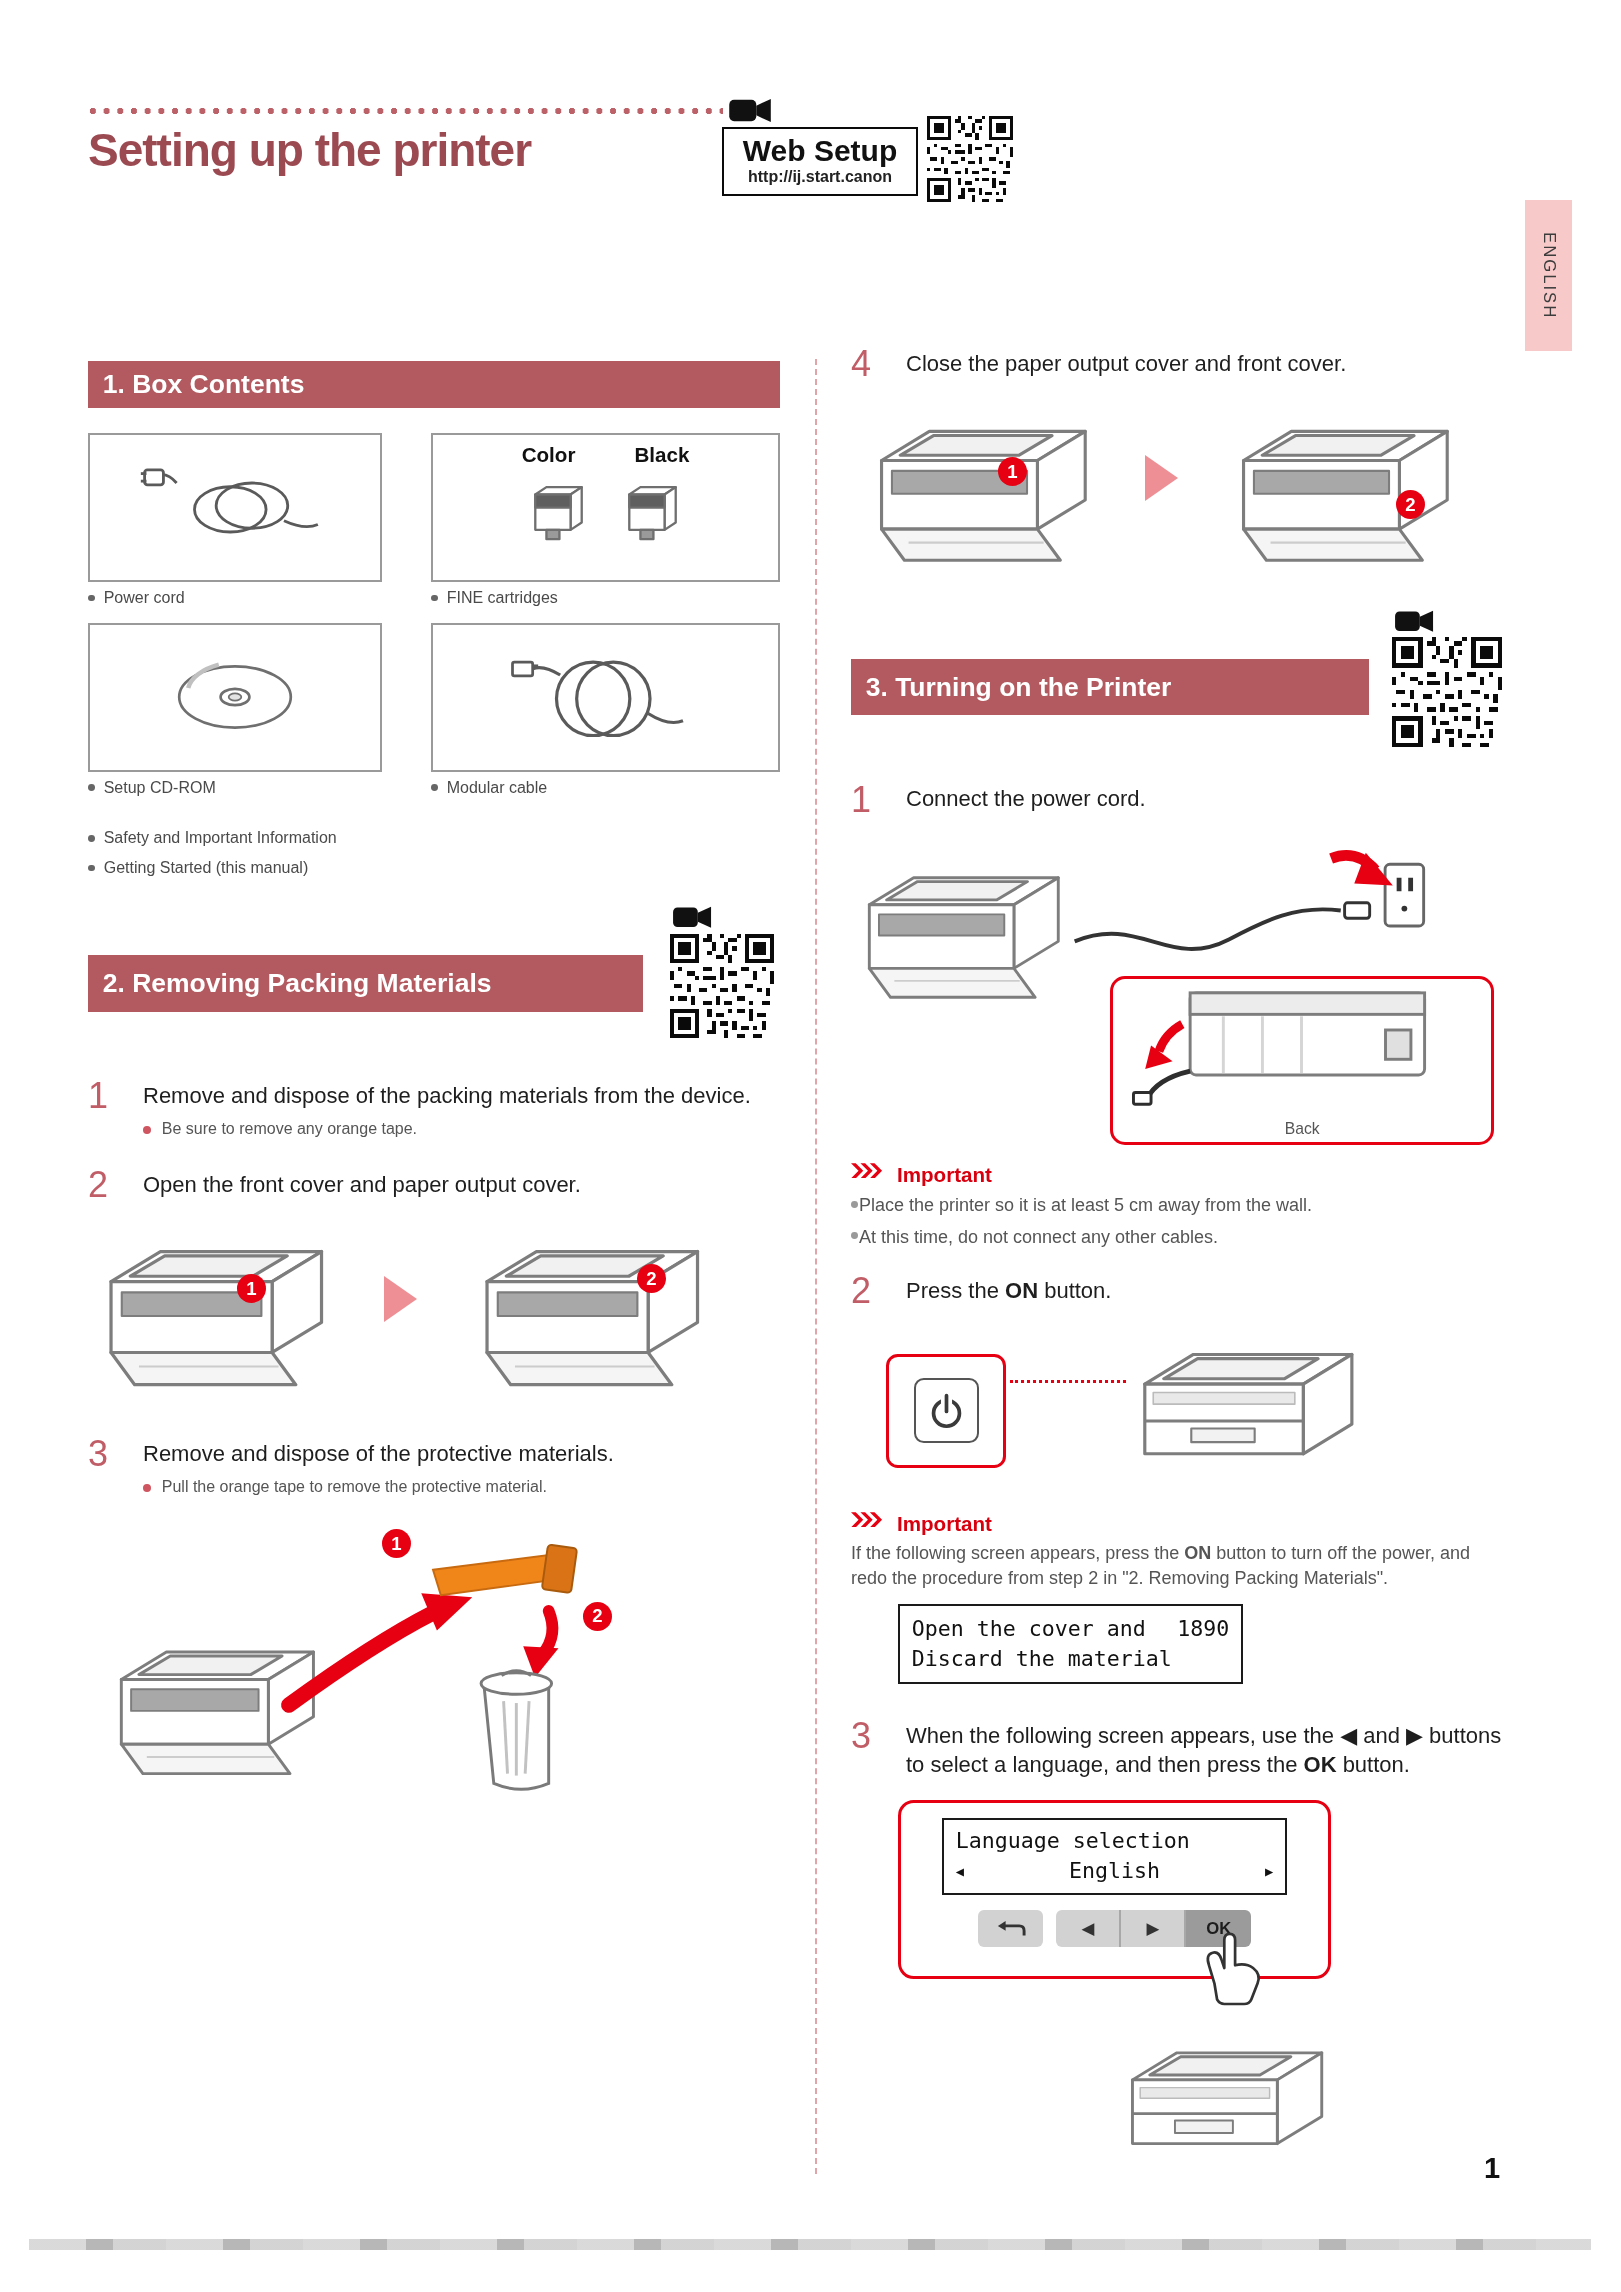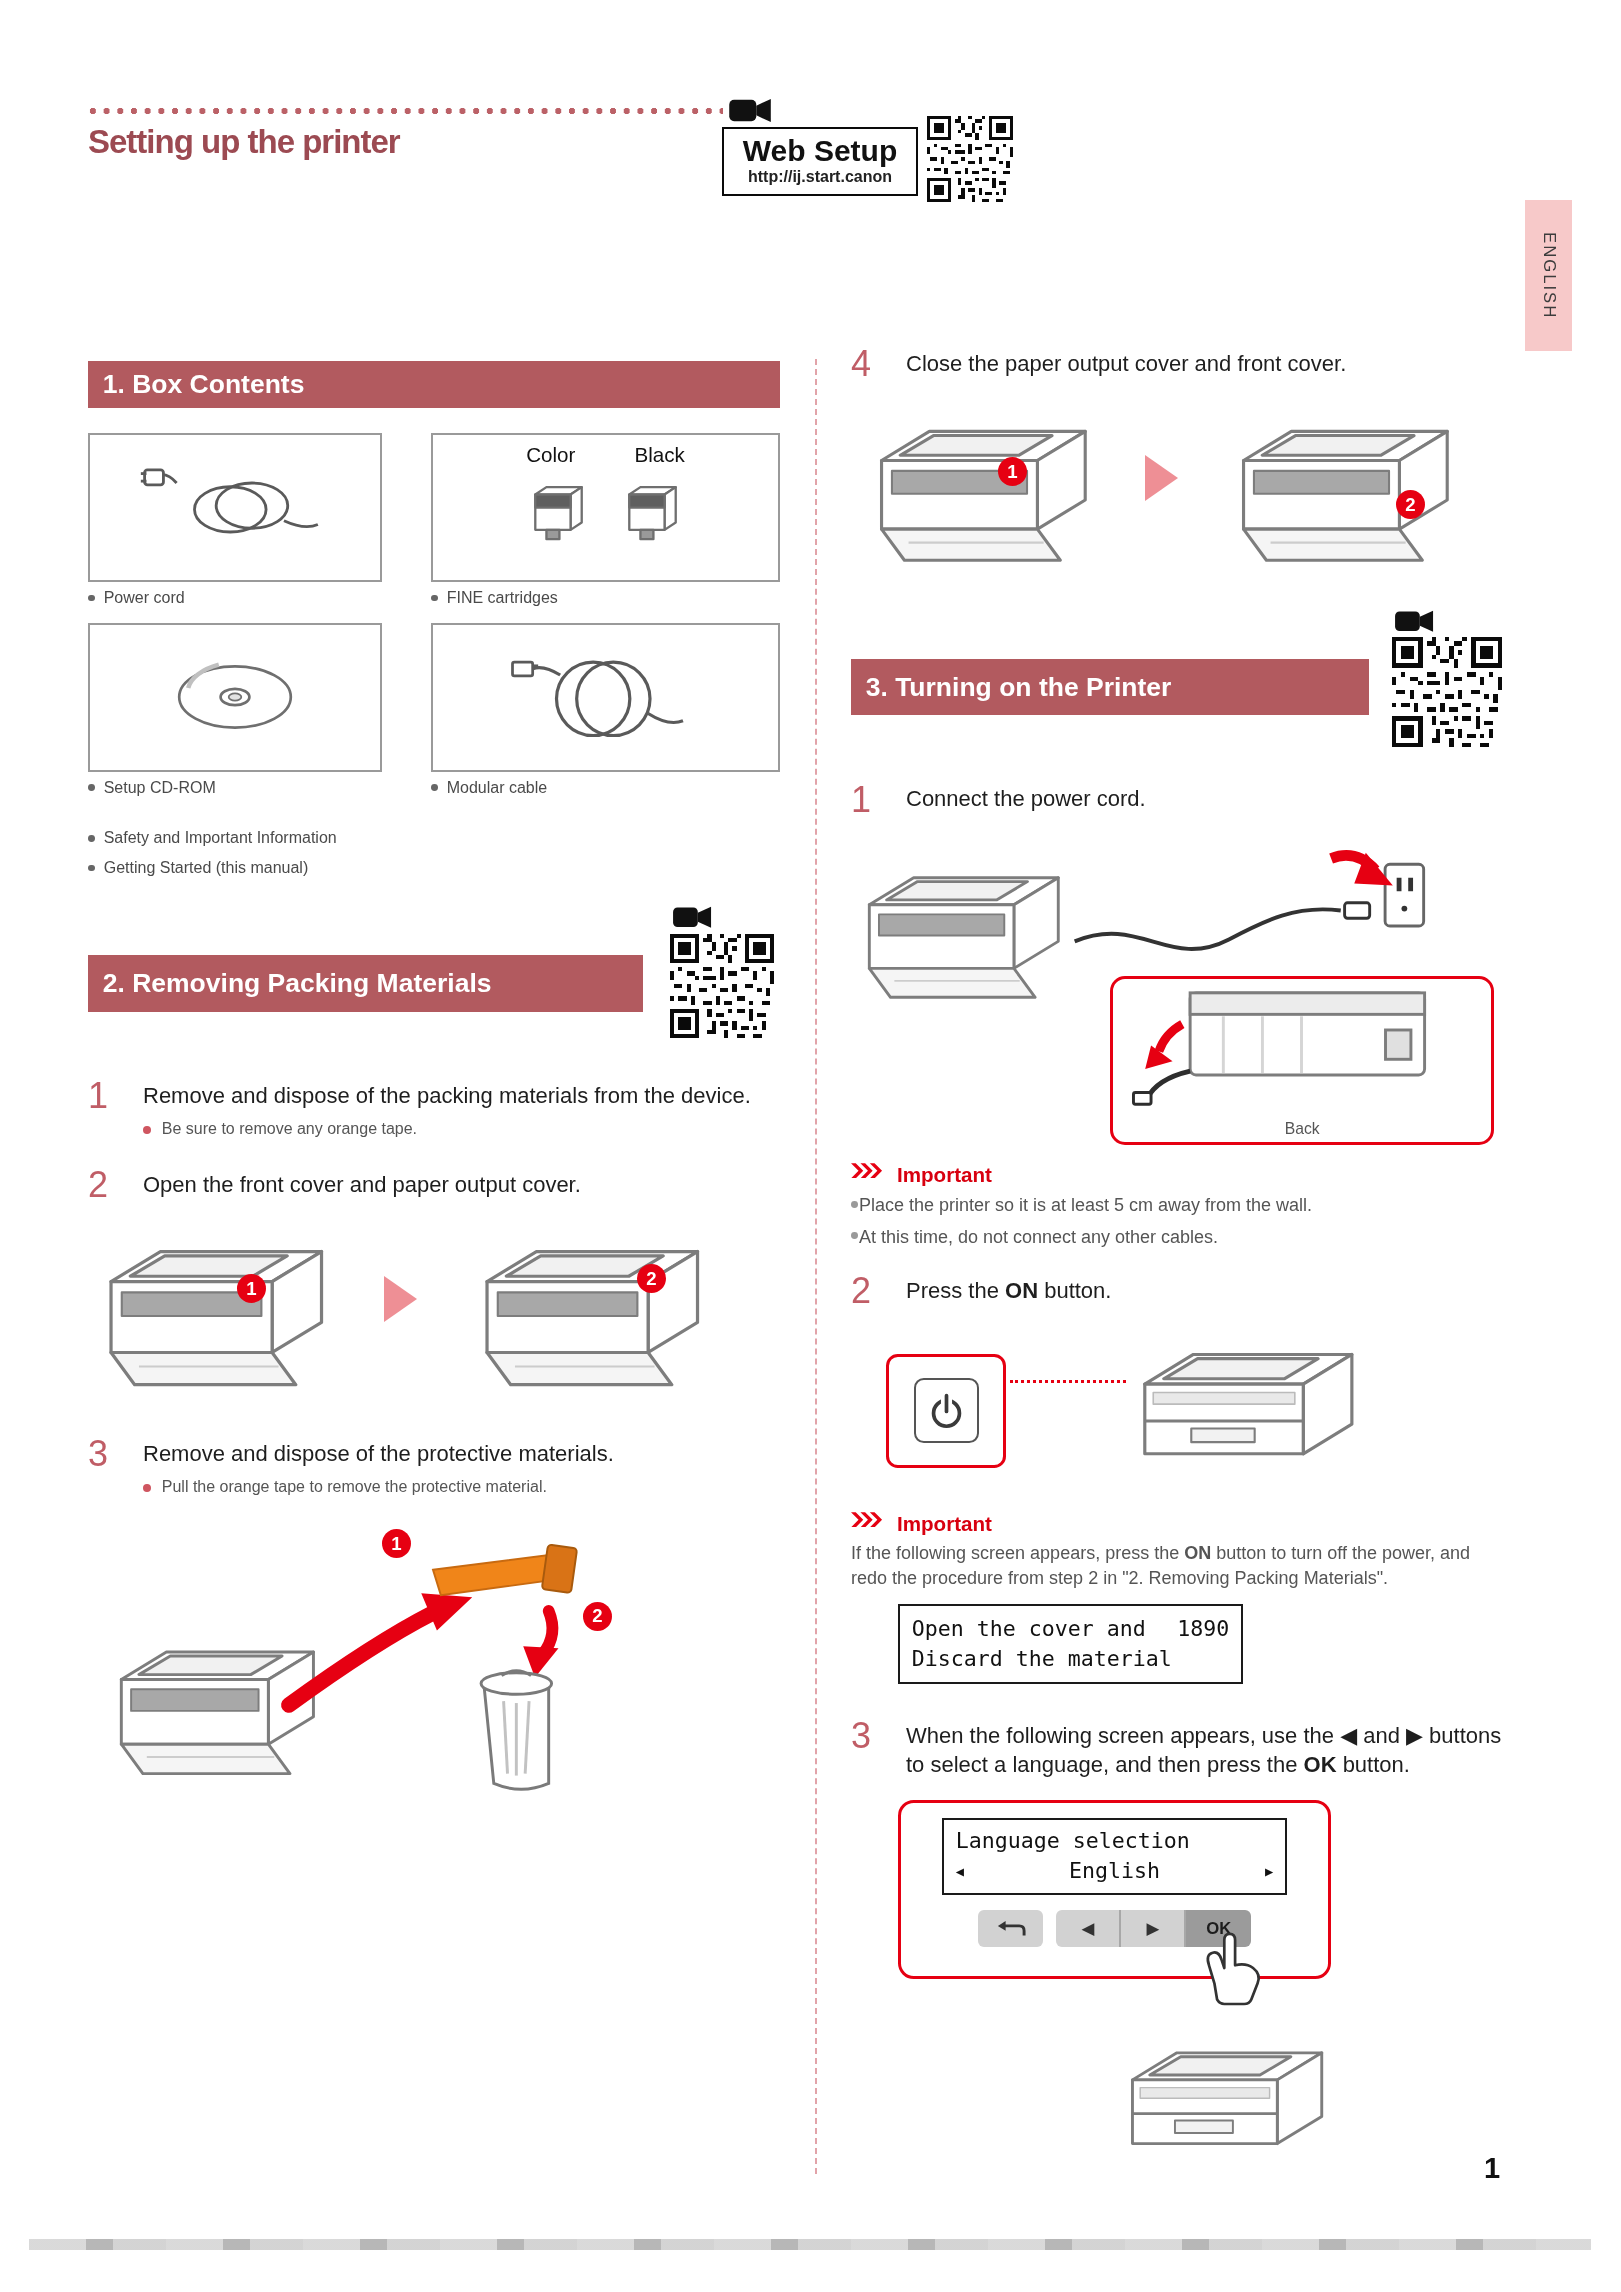--- a/index.html
+++ b/index.html
@@ -5,21 +5,21 @@
 *{margin:0;padding:0;box-sizing:border-box}
 body{background:#e9e9e9;font-family:"Liberation Sans",sans-serif}
 .sheet{position:relative;width:1621px;height:2293px;background:#fff;overflow:hidden;margin:0 auto}
 .abs{position:absolute}
 .qr{shape-rendering:crispEdges;background:#fff}
 
 
 .dotted-rule{left:88px;top:106px;width:635px;height:9.8px;
   background-image:radial-gradient(circle 3.3px at 4.9px 4.9px,#bb6167 95%,transparent);
   background-size:13.7px 9.8px;background-repeat:repeat-x}
-.title{left:88px;top:123px;font-size:33px;font-weight:bold;color:#9c4a52;letter-spacing:-1px}
+.title{left:88px;top:123px;font-size:46px;font-weight:bold;color:#9c4a52;letter-spacing:-1px}
 .websetup{left:722px;top:96px;width:196px}
 .websetup .cam{display:block;margin:0 0 2px 5.9px}
 .ws-box{border:2.9px solid #0a0a0a;background:#fff;text-align:center;padding:4.9px 5.9px 7.8px}
 .ws-title{font-size:30px;font-weight:bold;color:#111}
 .ws-url{font-size:16px;font-weight:bold;color:#222;margin-top:0}
 .qr-ws{left:927px;top:116px;width:86px;height:86px}
 .lang-tab{left:1525px;top:200px;width:47px;height:151px;background:#f7c9c9;display:flex;align-items:center;justify-content:center}
 .lang-tab span{writing-mode:vertical-rl;font-size:16.7px;color:#3c3c3c;letter-spacing:2px}
 .divider{left:815px;top:359px;height:1815px;border-left:2px dashed #e2a3a9}
 
@@ -32,21 +32,21 @@
 .sec-row{position:relative;height:147px;margin-top:27.4px}
 .sec-row .sec-bar{position:absolute;left:0;top:51px;padding:12.7px 14.7px}
 .qr-stack{position:absolute;top:0}
 .qr-stack .cam{display:block;margin:0 0 2.9px 2px}
 .qr-stack .qr{display:block;width:104px;height:104px}
 
 
 .items{display:grid;grid-template-columns:294px 349px;column-gap:49px;margin-top:25.5px}
 .item-box{border:2px solid #9a9a9a;height:149px;background:#fff;display:flex;align-items:center;justify-content:center;position:relative}
 .item-box.col2{flex-direction:column;justify-content:flex-start}
-.cart-labels{display:flex;gap:59px;justify-content:center;width:100%;font-weight:normal;font-size:20.6px;color:#111;margin-top:7.8px}
+.cart-labels{display:flex;gap:59px;justify-content:center;width:100%;font-weight:bold;font-size:20.6px;color:#111;margin-top:7.8px}
 .cart-row{display:flex;gap:29px;margin-top:9.8px}
 .cap{display:flex;align-items:center;gap:8.8px;font-size:16px;color:#4a4a4a;margin:6.9px 0 15.7px}
 .cap .dot{width:6.9px;height:6.9px;border-radius:50%;background:#666;flex:none}
 .notes{margin-top:17px}
 .notes .cap{margin:0 0 11.8px}
 
 
 .step{display:grid;grid-template-columns:55px 1fr;align-items:start;margin-top:25.5px}
 .step-num{font-size:36px;color:#c05d66;line-height:1.05}
 .step-text{font-size:22px;color:#1e1e1e;line-height:1.35;padding-top:3.9px}

